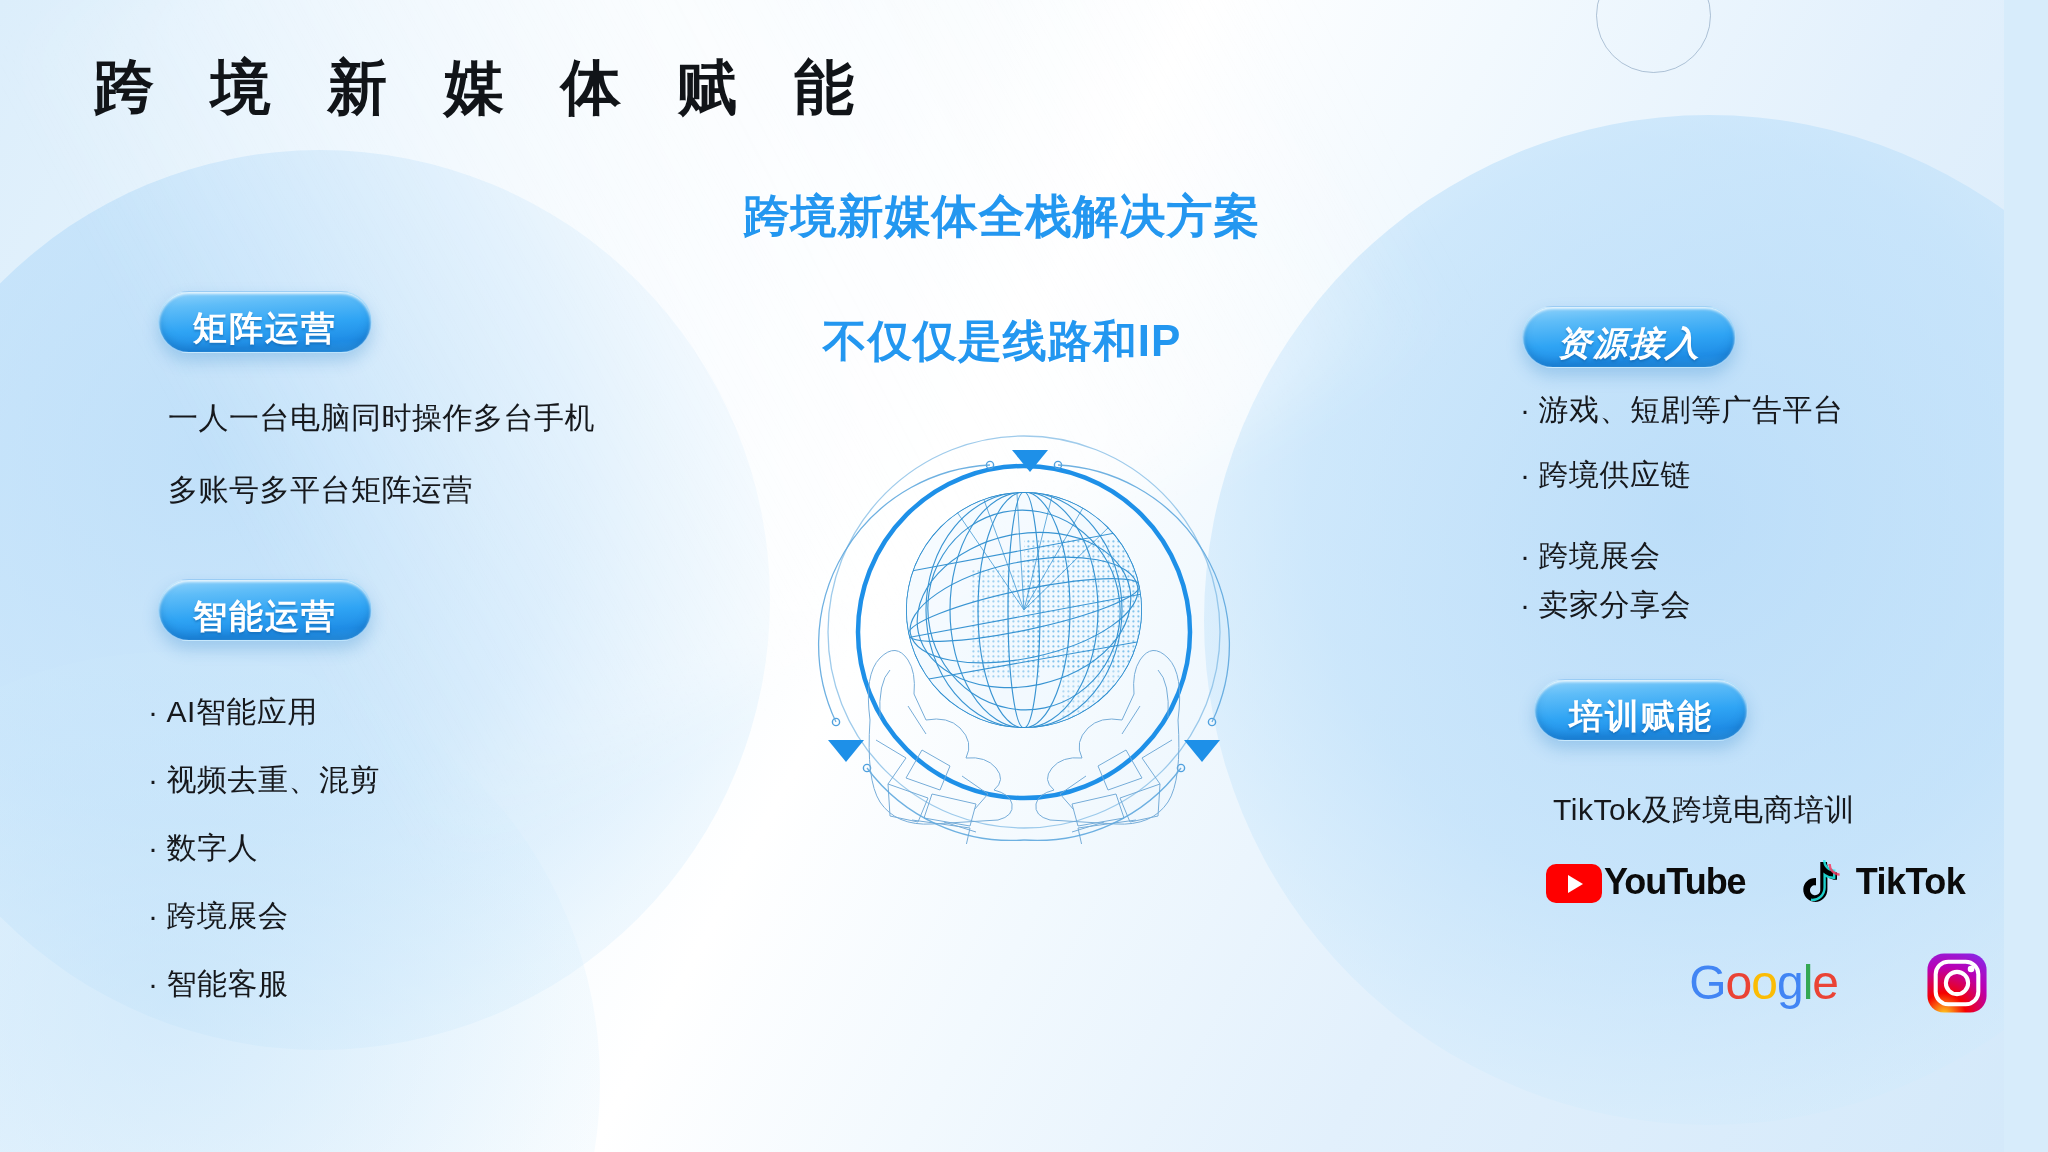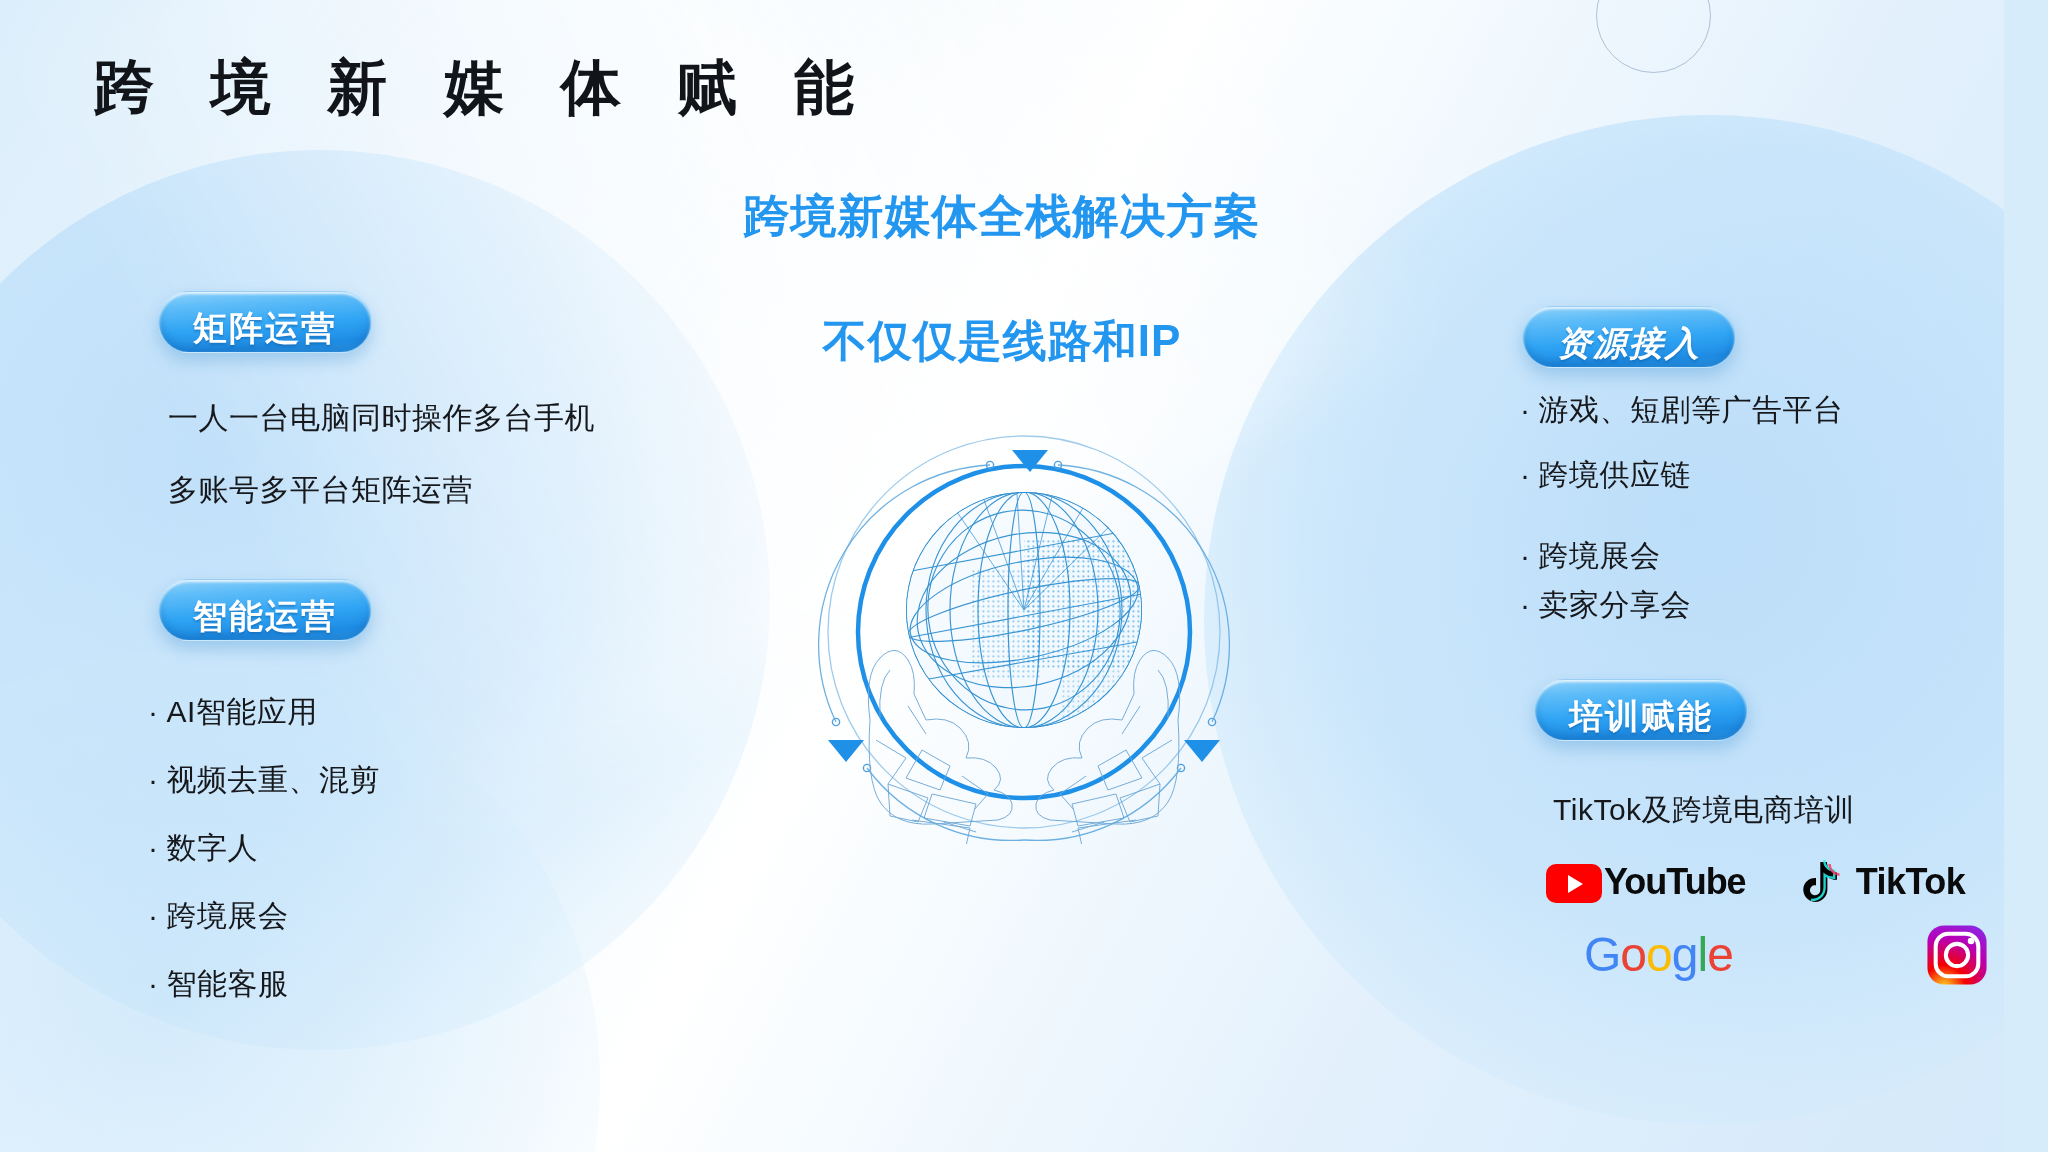--- a/index.html
+++ b/index.html
@@ -111,21 +111,21 @@
   .bullet-line .dot{ color:#16181c; margin-right:8px; }
 
   
   .globe-wrap{ position:absolute; left:812px; top:420px; width:424px; height:424px; }
   .globe-wrap svg{ display:block; }
 
   
   .logo-grid{ position:absolute; left:1528px; top:860px; width:460px; }
   .logo-row{ display:flex; align-items:center; }
   .logo-row.r1{ justify-content:flex-start; gap:54px; padding-left:18px; }
-  .logo-row.r2{ justify-content:space-between; gap:65px; margin-top:20px; padding-left:56px; }
+  .logo-row.r2{ justify-content:flex-end; gap:88px; margin-top:48px; padding-left:56px; }
 
   .yt{ display:flex; align-items:flex-end; gap:2px; }
   .yt-badge{
     width:56px; height:39px; border-radius:10px; background:#FF0000;
     display:flex; align-items:center; justify-content:center;
   }
   .yt-tri{
     width:0;height:0;border-left:15px solid #fff;
     border-top:9px solid transparent;border-bottom:9px solid transparent;
     margin-left:3px;

